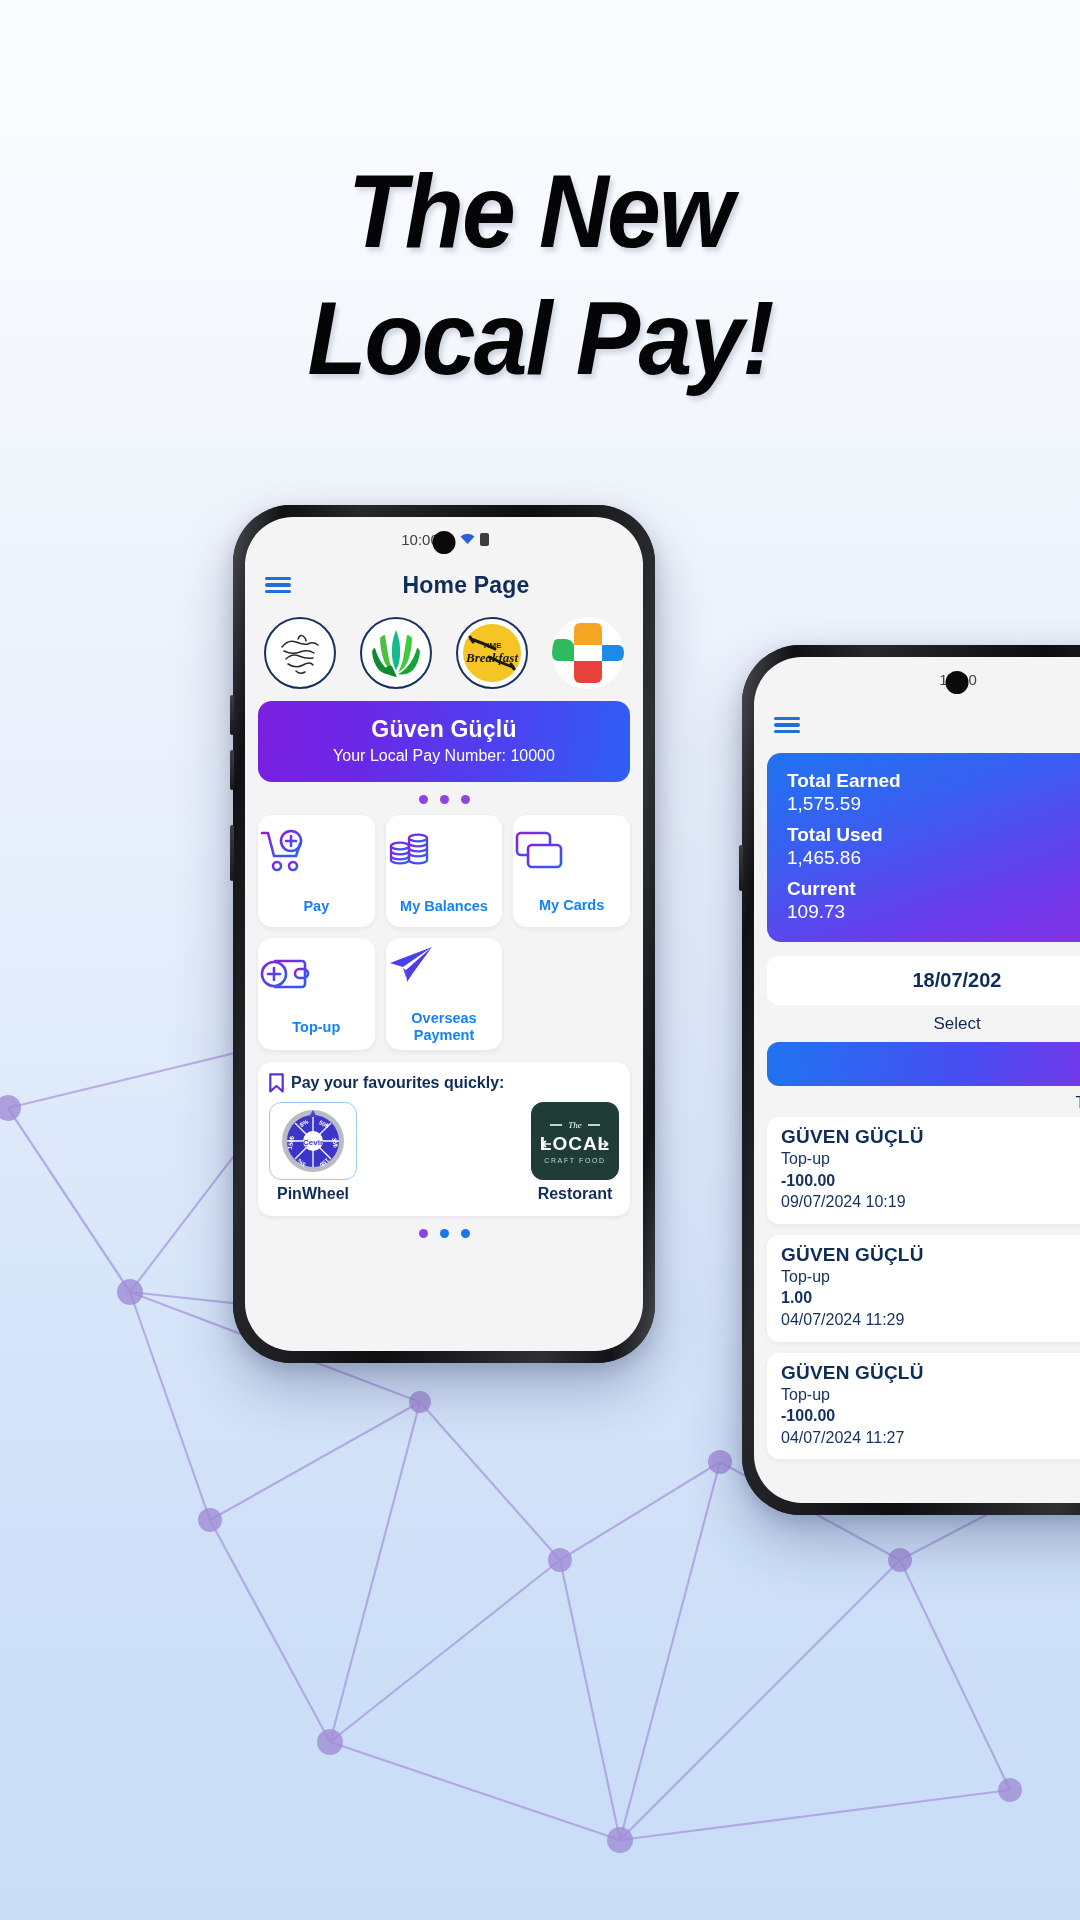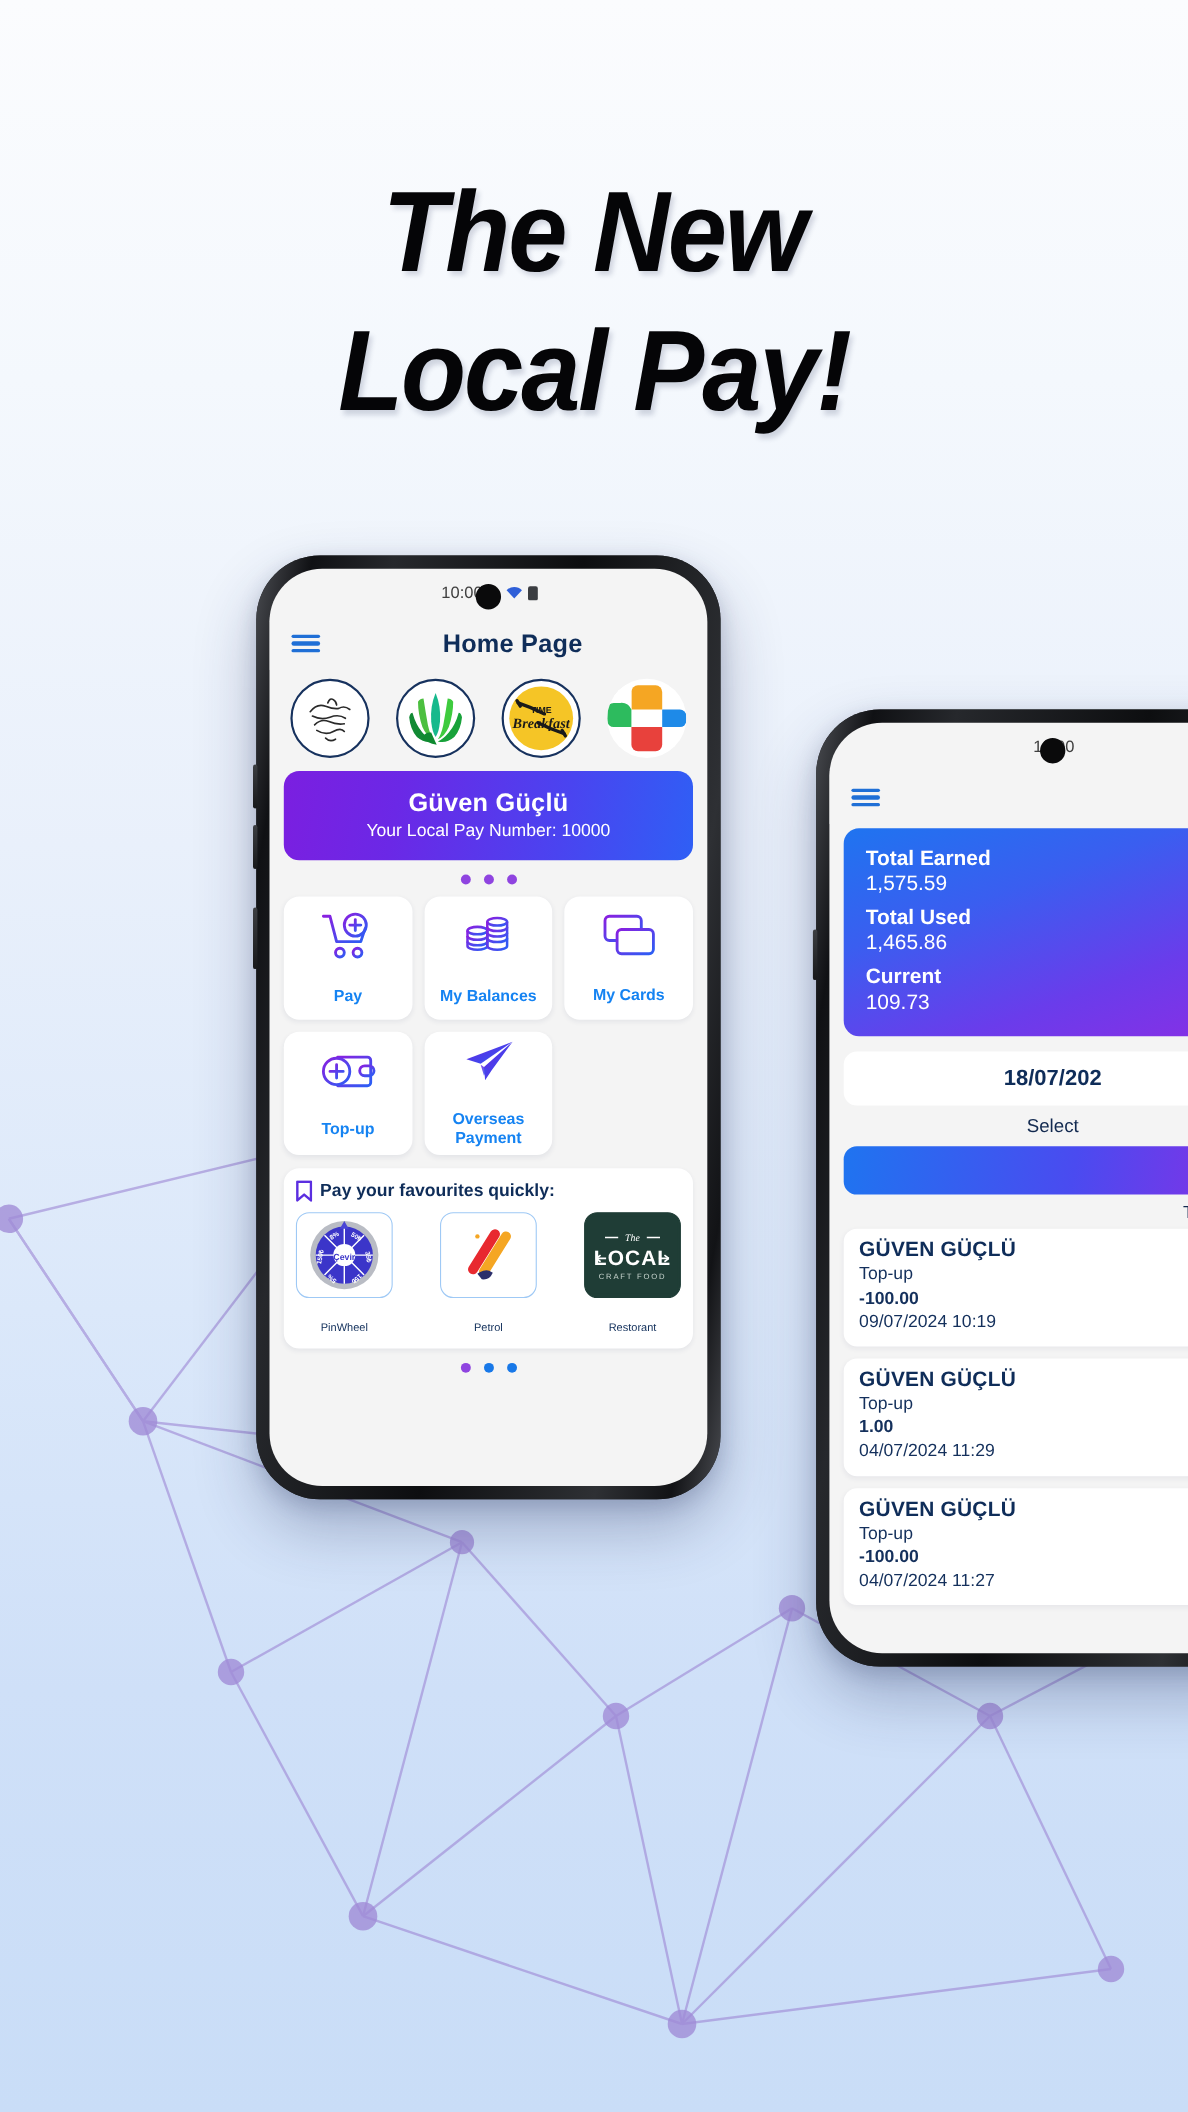--- a/index.html
+++ b/index.html
@@ -127,21 +127,21 @@
   .dots { display: flex; justify-content: center; gap: 12px; padding: 13px 0 11px; }
   .dot { width: 9px; height: 9px; border-radius: 50%; background: #8f44e0; }
   .dot.b { background: #1878e8; }
 
   
   .grid { display: grid; grid-template-columns: repeat(3,1fr); gap: 11px; }
   .tile {
     background: #fff; border-radius: 14px;
     height: 112px;
     display: flex; flex-direction: column;
-    align-items: center; justify-content: center;
+    justify-content: center;
     gap: 24px;
     box-shadow: 0 2px 5px rgba(30,40,80,.07);
   }
   .tile .tlabel {
     font-size: 14.5px; font-weight: 700; color: #1583f2; text-align: center;
     line-height: 1.15;
   }
   .tile svg { display: block; }
   .grid + .grid { margin-top: 11px; }
 
@@ -159,21 +159,21 @@
   }
   .favrow { display: flex; justify-content: space-between; gap: 7px; }
   .fav { width: 88px; text-align: center; }
   .favimg {
     width: 88px; height: 78px; border-radius: 12px;
     border: 1.6px solid #9fc9f5; background: #fff;
     display: flex; align-items: center; justify-content: center;
     overflow: hidden;
   }
   .favimg.dark { background: #1f3d36; border-color: #1f3d36; }
-  .favlabel { margin-top: 22px; font-size: 10px; font-weight: 400; color: #0f2d59; }
+  .favlabel { margin-top: 5px; font-size: 16px; font-weight: 700; color: #0f2d59; }
 
   
   .balcard {
     border-radius: 14px;
     background: linear-gradient(160deg,#1f74f0 0%, #3a5ef0 34%, #6a3ceb 70%, #8a2ee4 100%);
     color: #fff;
     padding: 17px 20px 19px;
     margin-top: 4px;
   }
   .bal-k { font-size: 19px; font-weight: 700; }
@@ -528,33 +528,20 @@
                   <text x="44" y="54" transform="rotate(140 44 54)">15₺</text>
                   <text x="24" y="54" transform="rotate(-140 24 54)">5%</text>
                   <text x="14" y="36" transform="rotate(-80 14 36)">150₺</text>
                 </g>
                 <path d="M34 3 l4 7 h-8z" fill="#4a45d6"></path>
               </svg>
             </div>
             <div class="favlabel">PinWheel</div>
           </div>
 
-          <div class="fav">
-            <div class="favimg">
-              <svg width="60" height="58" viewBox="0 0 60 58">
-                <g stroke-linecap="round">
-                  <path d="M16 42 L36 10" stroke="#e8292f" stroke-width="9"></path>
-                  <path d="M26 44 L46 12" stroke="#f5a623" stroke-width="9"></path>
-                  <path d="M20 46 q8-6 14-1 q-3 7-10 6z" fill="#2b2f6b"></path>
-                  <circle cx="20" cy="12" r="2" fill="#f5a623"></circle>
-                </g>
-              </svg>
-            </div>
-            <div class="favlabel">Petrol</div>
-          </div>
 
           <div class="fav">
             <div class="favimg dark">
               <svg width="82" height="70" viewBox="0 0 82 70">
                 <rect width="82" height="70" fill="#1f3d36"></rect>
                 <g stroke="#fff" stroke-width="1.4">
                   <path d="M16 19 h12 M54 19 h12"></path>
                 </g>
                 <text x="41" y="22" font-family="Liberation Serif, serif" font-style="italic" font-size="9" fill="#fff" text-anchor="middle">The</text>
                 <text x="41" y="44" font-family="Liberation Sans, sans-serif" font-size="19" font-weight="700" fill="#fff" text-anchor="middle" letter-spacing="1">LOCAL</text>

